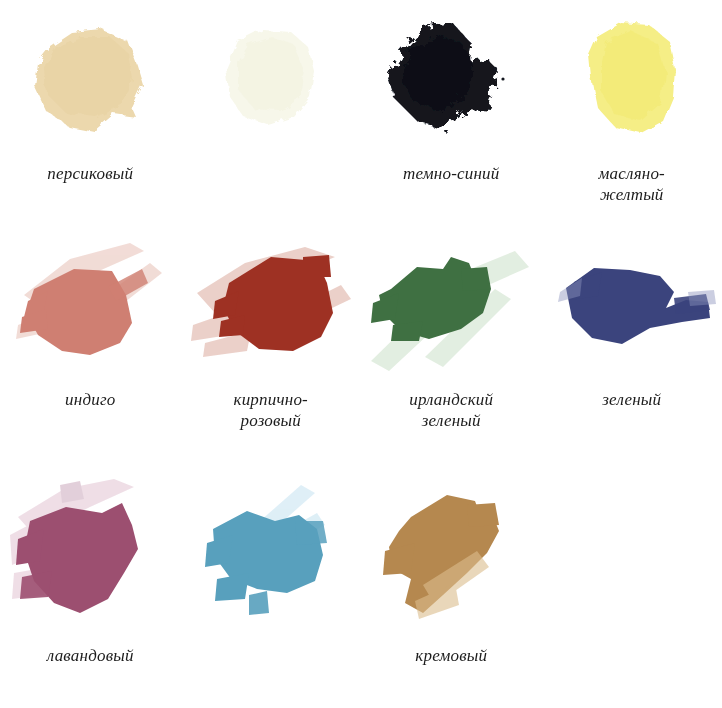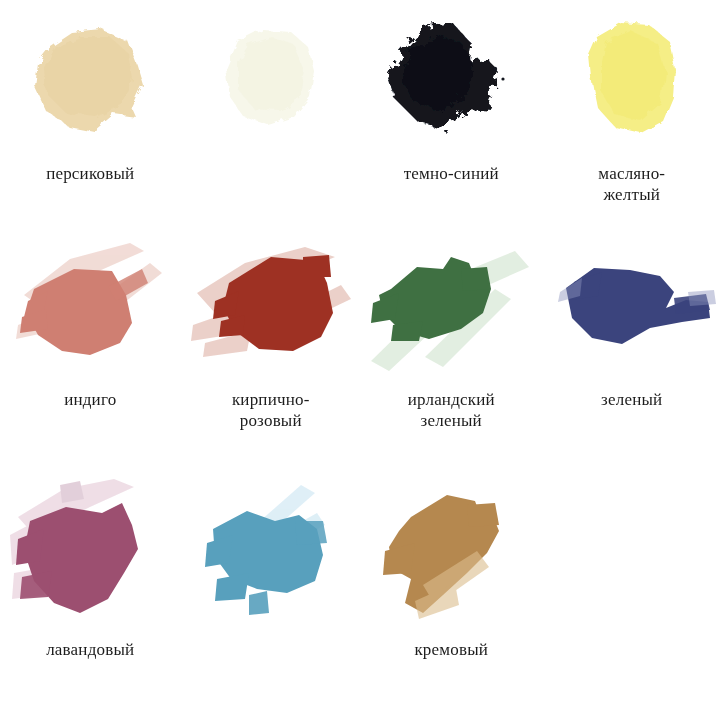--- a/index.html
+++ b/index.html
@@ -6,24 +6,24 @@
   body{width:722px;height:708px;overflow:hidden;
        font-family:"Liberation Serif","DejaVu Serif",serif;}
   .palette{width:722px;height:708px;position:relative;background:#fff;}
   .grid{display:grid;grid-template-columns:repeat(4,180.5px);
         grid-template-rows:230px 230px 248px;width:722px;height:708px;}
   .cell{position:relative;display:flex;flex-direction:column;
         align-items:center;justify-content:flex-start;}
   .swatch-wrap{width:180px;height:150px;display:flex;align-items:center;
         justify-content:center;margin-top:8px;}
   .swatch-wrap svg{display:block;}
-  .label{margin-top:6px;font-size:17px;line-height:1.22;
+  .label{margin-top:6px;font-style:italic;font-size:17px;line-height:1.22;
         color:#1c1c1c;text-align:center;letter-spacing:.2px;width:172px;}
   .r3 .swatch-wrap{margin-top:14px;height:160px;}
-  .r3 .label{margin-top:6px;}
+  .r3 .label{margin-top:12px;}
   .r2 .swatch-wrap{margin-top:4px;}
 </style>
 </head>
 <body>
 
 <div class="palette">
   <div class="grid">
 
     <div class="cell r1">
       <div class="swatch-wrap">

